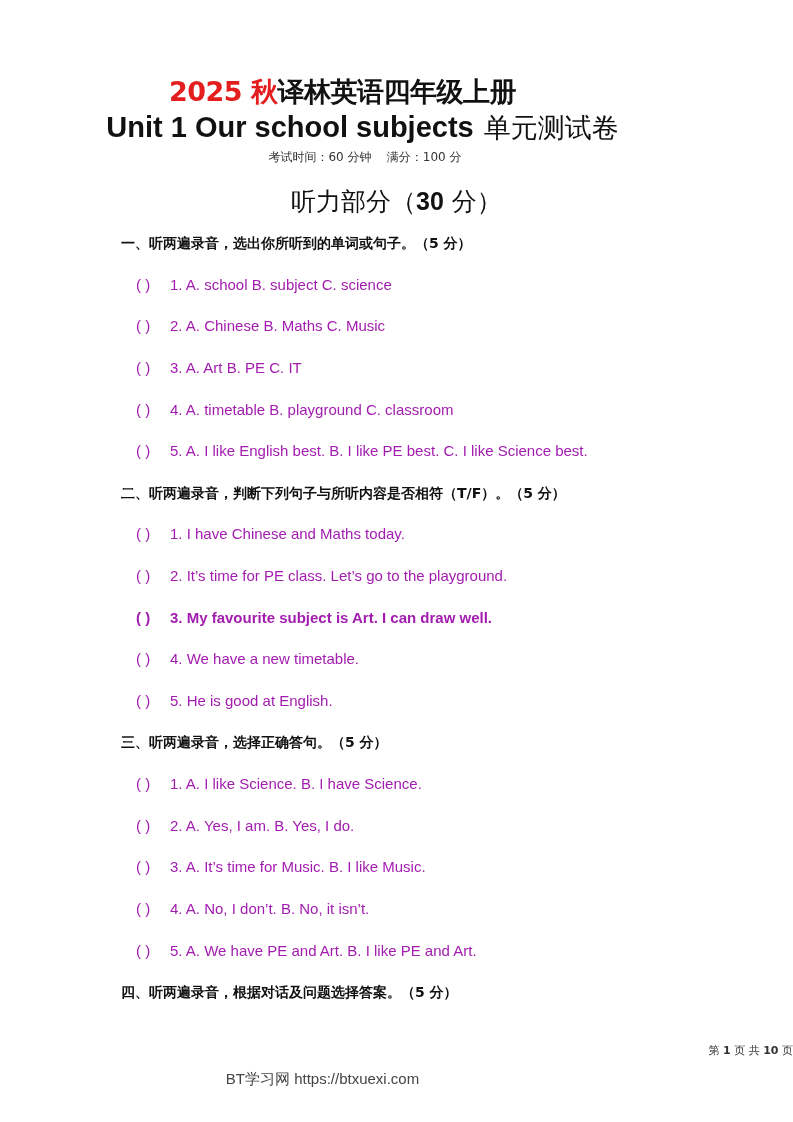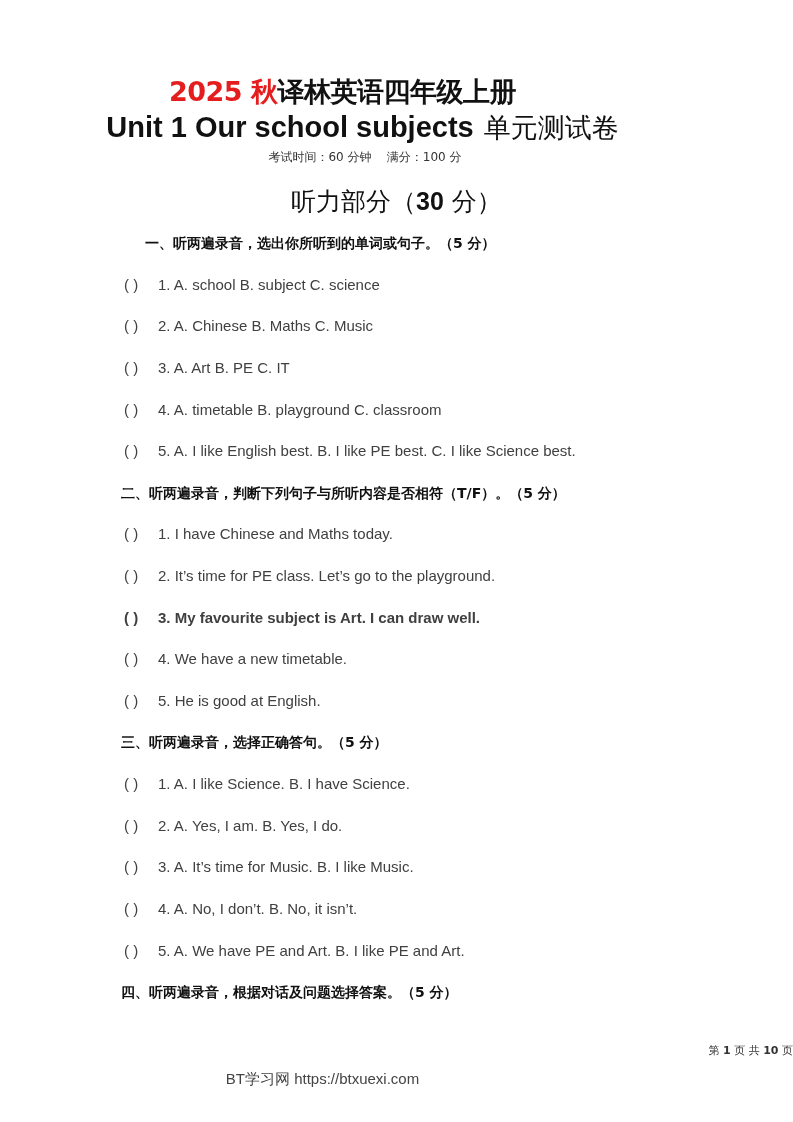--- a/index.html
+++ b/index.html
@@ -12,22 +12,22 @@
     .title2 { top: 110px; left: 0; width: 725px; text-align: center; font-size: 27px;
               line-height: 34px; white-space: nowrap; }
     .title2 .en { font-family: "Liberation Sans", sans-serif; font-weight: bold; font-size: 29px; }
     .title2 .cn { font-family: "DejaVu Serif", serif; font-size: 27px; margin-left: 10px; }
     .meta { top: 149px; left: 0; width: 730px; text-align: center; font-size: 12px;
             color: #333; line-height: 16px; white-space: pre; }
     .sec-title { top: 185px; left: 0; width: 793px; text-align: center; font-size: 25px;
                  line-height: 32px; font-family: "DejaVu Serif", serif; }
     .sec-title b { font-family: "Liberation Sans", sans-serif; }
     .heading { left: 121px; font-size: 14px; font-weight: bold; line-height: 18px; white-space: nowrap; }
-    .item { left: 124px; font-size: 15px; line-height: 20px; white-space: nowrap;
-            font-family: "Liberation Sans", sans-serif; color: #404040; }
+    .item { left: 136px; font-size: 15px; line-height: 20px; white-space: nowrap;
+            font-family: "Liberation Sans", sans-serif; color: #a21caf; }
     .item .paren { display: inline-block; width: 34px; }
     .footer { top: 1043px; left: 0; width: 793px; text-align: right; font-size: 11px; color: #333; }
     .footer b { font-weight: bold; }
     .watermark { top: 1070px; left: 0; width: 645px; text-align: center; font-size: 15px; color: #444;
                  font-family: "Liberation Sans", sans-serif; }
   </style>
 </head>
 <body>
 
 <div class="abs title1" style="top:75px;">
@@ -37,21 +37,21 @@
 <div class="abs title2" style="top:110px;">
   <span class="en">Unit 1 Our school subjects</span><span class="cn">单元测试卷</span>
 </div>
 
 <div class="abs meta">考试时间：60 分钟    满分：100 分</div>
 
 <div class="abs sec-title">
   <span>听力部分（</span><b>30</b><span> 分）</span>
 </div>
 
-<div class="abs heading" style="top:234px;margin-left:24px;">一、听两遍录音，选出你所听到的单词或句子。（5 分）</div>
+<div class="abs heading" style="top:234px;">一、听两遍录音，选出你所听到的单词或句子。（5 分）</div>
 <div class="abs item" style="top:275px;"><span class="paren">(     )</span><span>1. A. school B. subject C. science</span></div>
 <div class="abs item" style="top:316px;"><span class="paren">(     )</span><span>2. A. Chinese B. Maths C. Music</span></div>
 <div class="abs item" style="top:358px;"><span class="paren">(     )</span><span>3. A. Art B. PE C. IT</span></div>
 <div class="abs item" style="top:400px;"><span class="paren">(     )</span><span>4. A. timetable B. playground C. classroom</span></div>
 <div class="abs item" style="top:441px;"><span class="paren">(     )</span><span>5. A. I like English best. B. I like PE best. C. I like Science best.</span></div>
 
 <div class="abs heading" style="top:484px;">二、听两遍录音，判断下列句子与所听内容是否相符（T/F）。（5 分）</div>
 <div class="abs item" style="top:524px;"><span class="paren">(     )</span><span>1. I have Chinese and Maths today.</span></div>
 <div class="abs item" style="top:566px;"><span class="paren">(     )</span><span>2. It’s time for PE class. Let’s go to the playground.</span></div>
 <div class="abs item" style="top:608px;font-weight:bold;"><span class="paren">(     )</span><span>3. My favourite subject is Art. I can draw well.</span></div>

